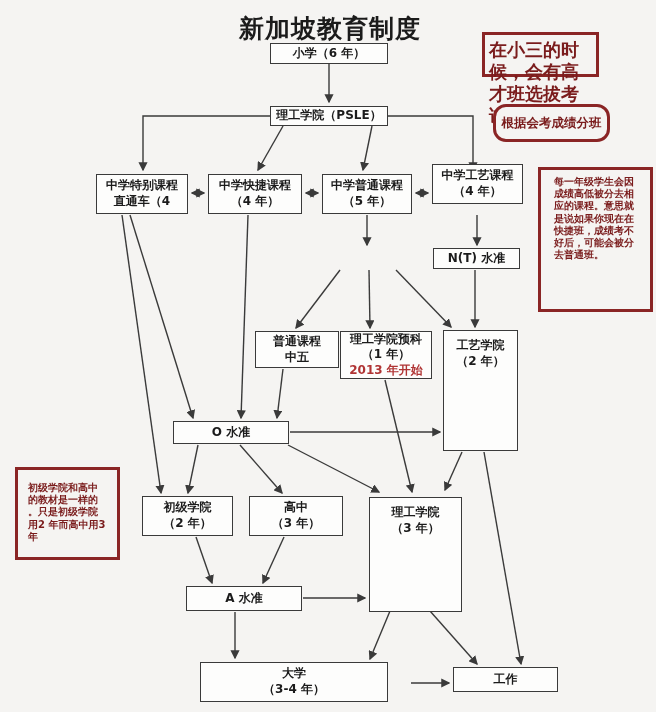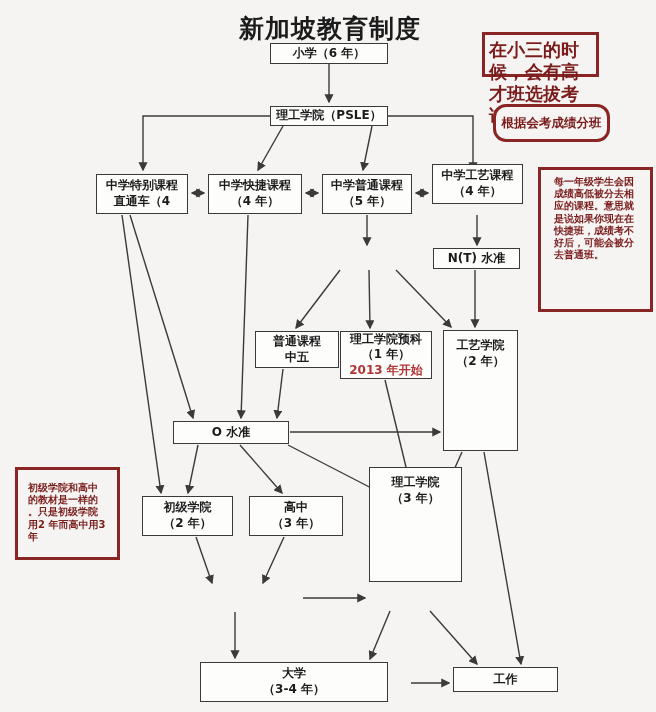--- a/index.html
+++ b/index.html
@@ -178,25 +178,28 @@
   <div class="node" style="left:142px;top:496px;width:91px;height:40px">
     <span>初级学院</span>
     <span>（2 年）</span>
   </div>
 
   <div class="node" style="left:249px;top:496px;width:94px;height:40px">
     <span>高中</span>
     <span>（3 年）</span>
   </div>
 
-  <div class="node top-align" style="left:369px;top:467px;width:93px;height:115px">
+  <div class="node top-align" style="left:369px;top:497px;width:93px;height:115px">
     <span>理工学院</span>
     <span>（3 年）</span>
   </div>
 
+  <div class="node" style="left:186px;top:586px;width:116px;height:25px">
+    <span>A 水准</span>
+  </div>
 
   <div class="node" style="left:200px;top:662px;width:188px;height:40px">
     <span>大学</span>
     <span>（3-4 年）</span>
   </div>
 
   <div class="node" style="left:453px;top:667px;width:105px;height:25px">
     <span>工作</span>
   </div>
 

